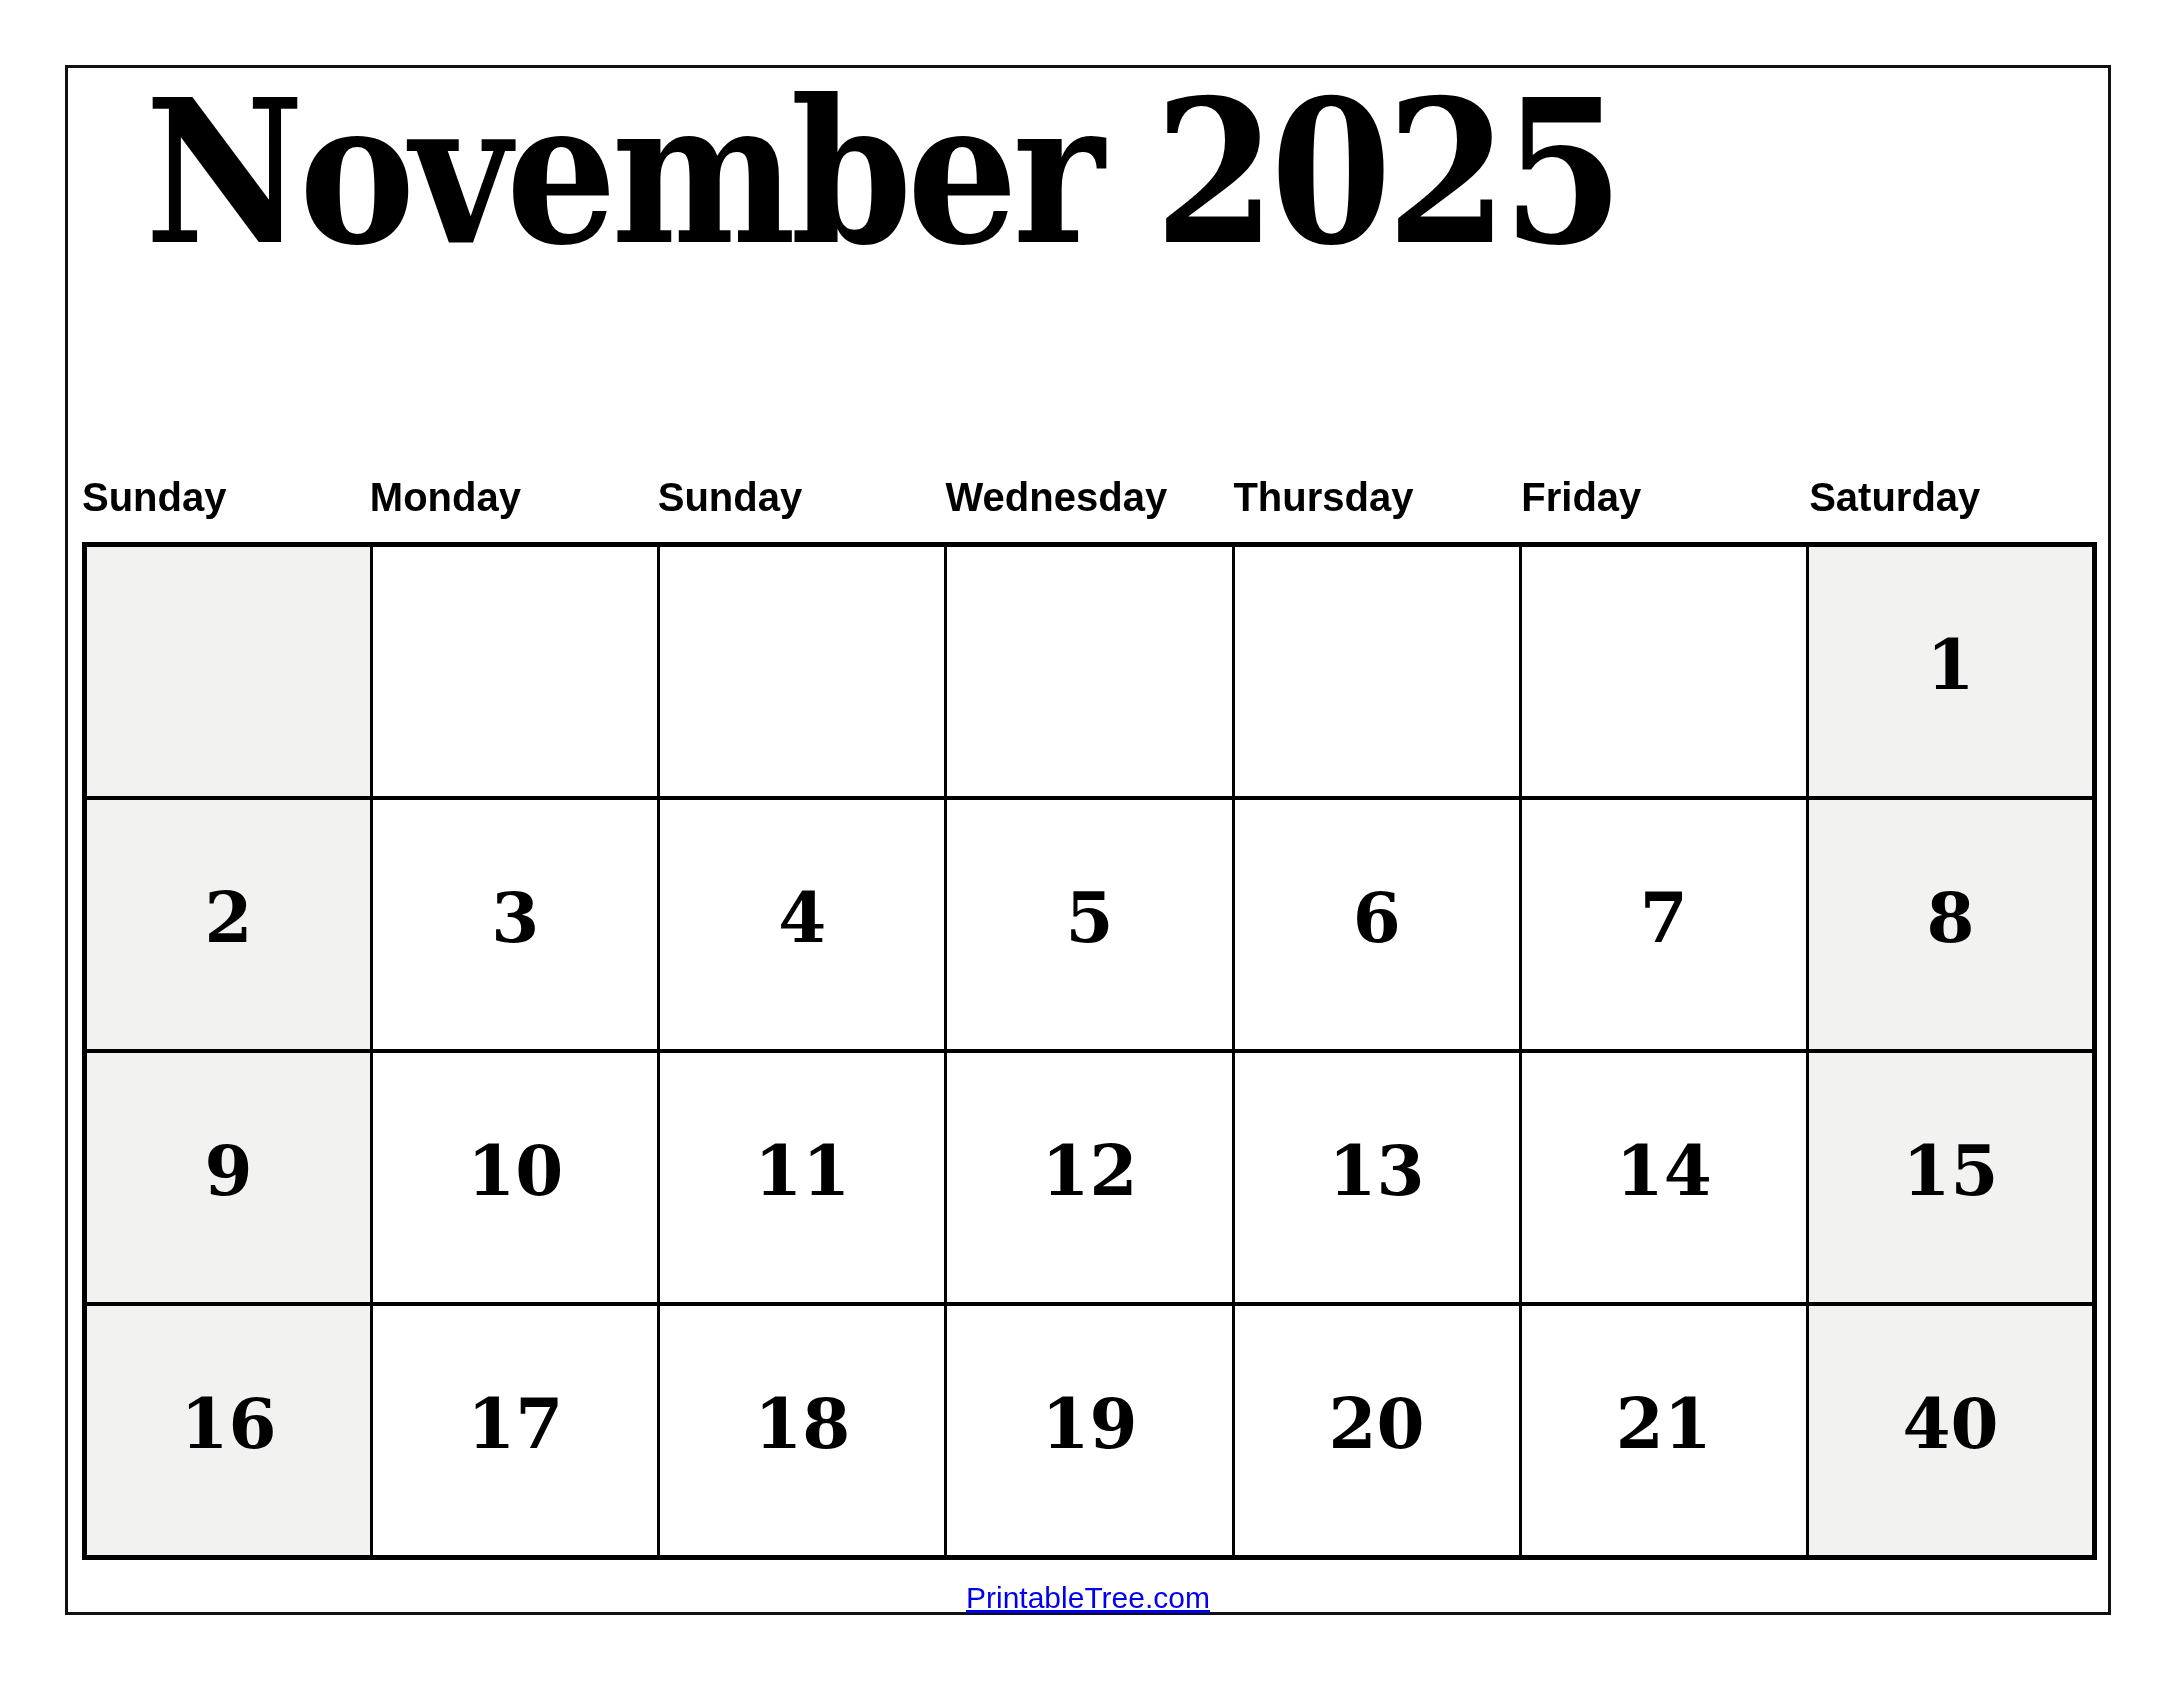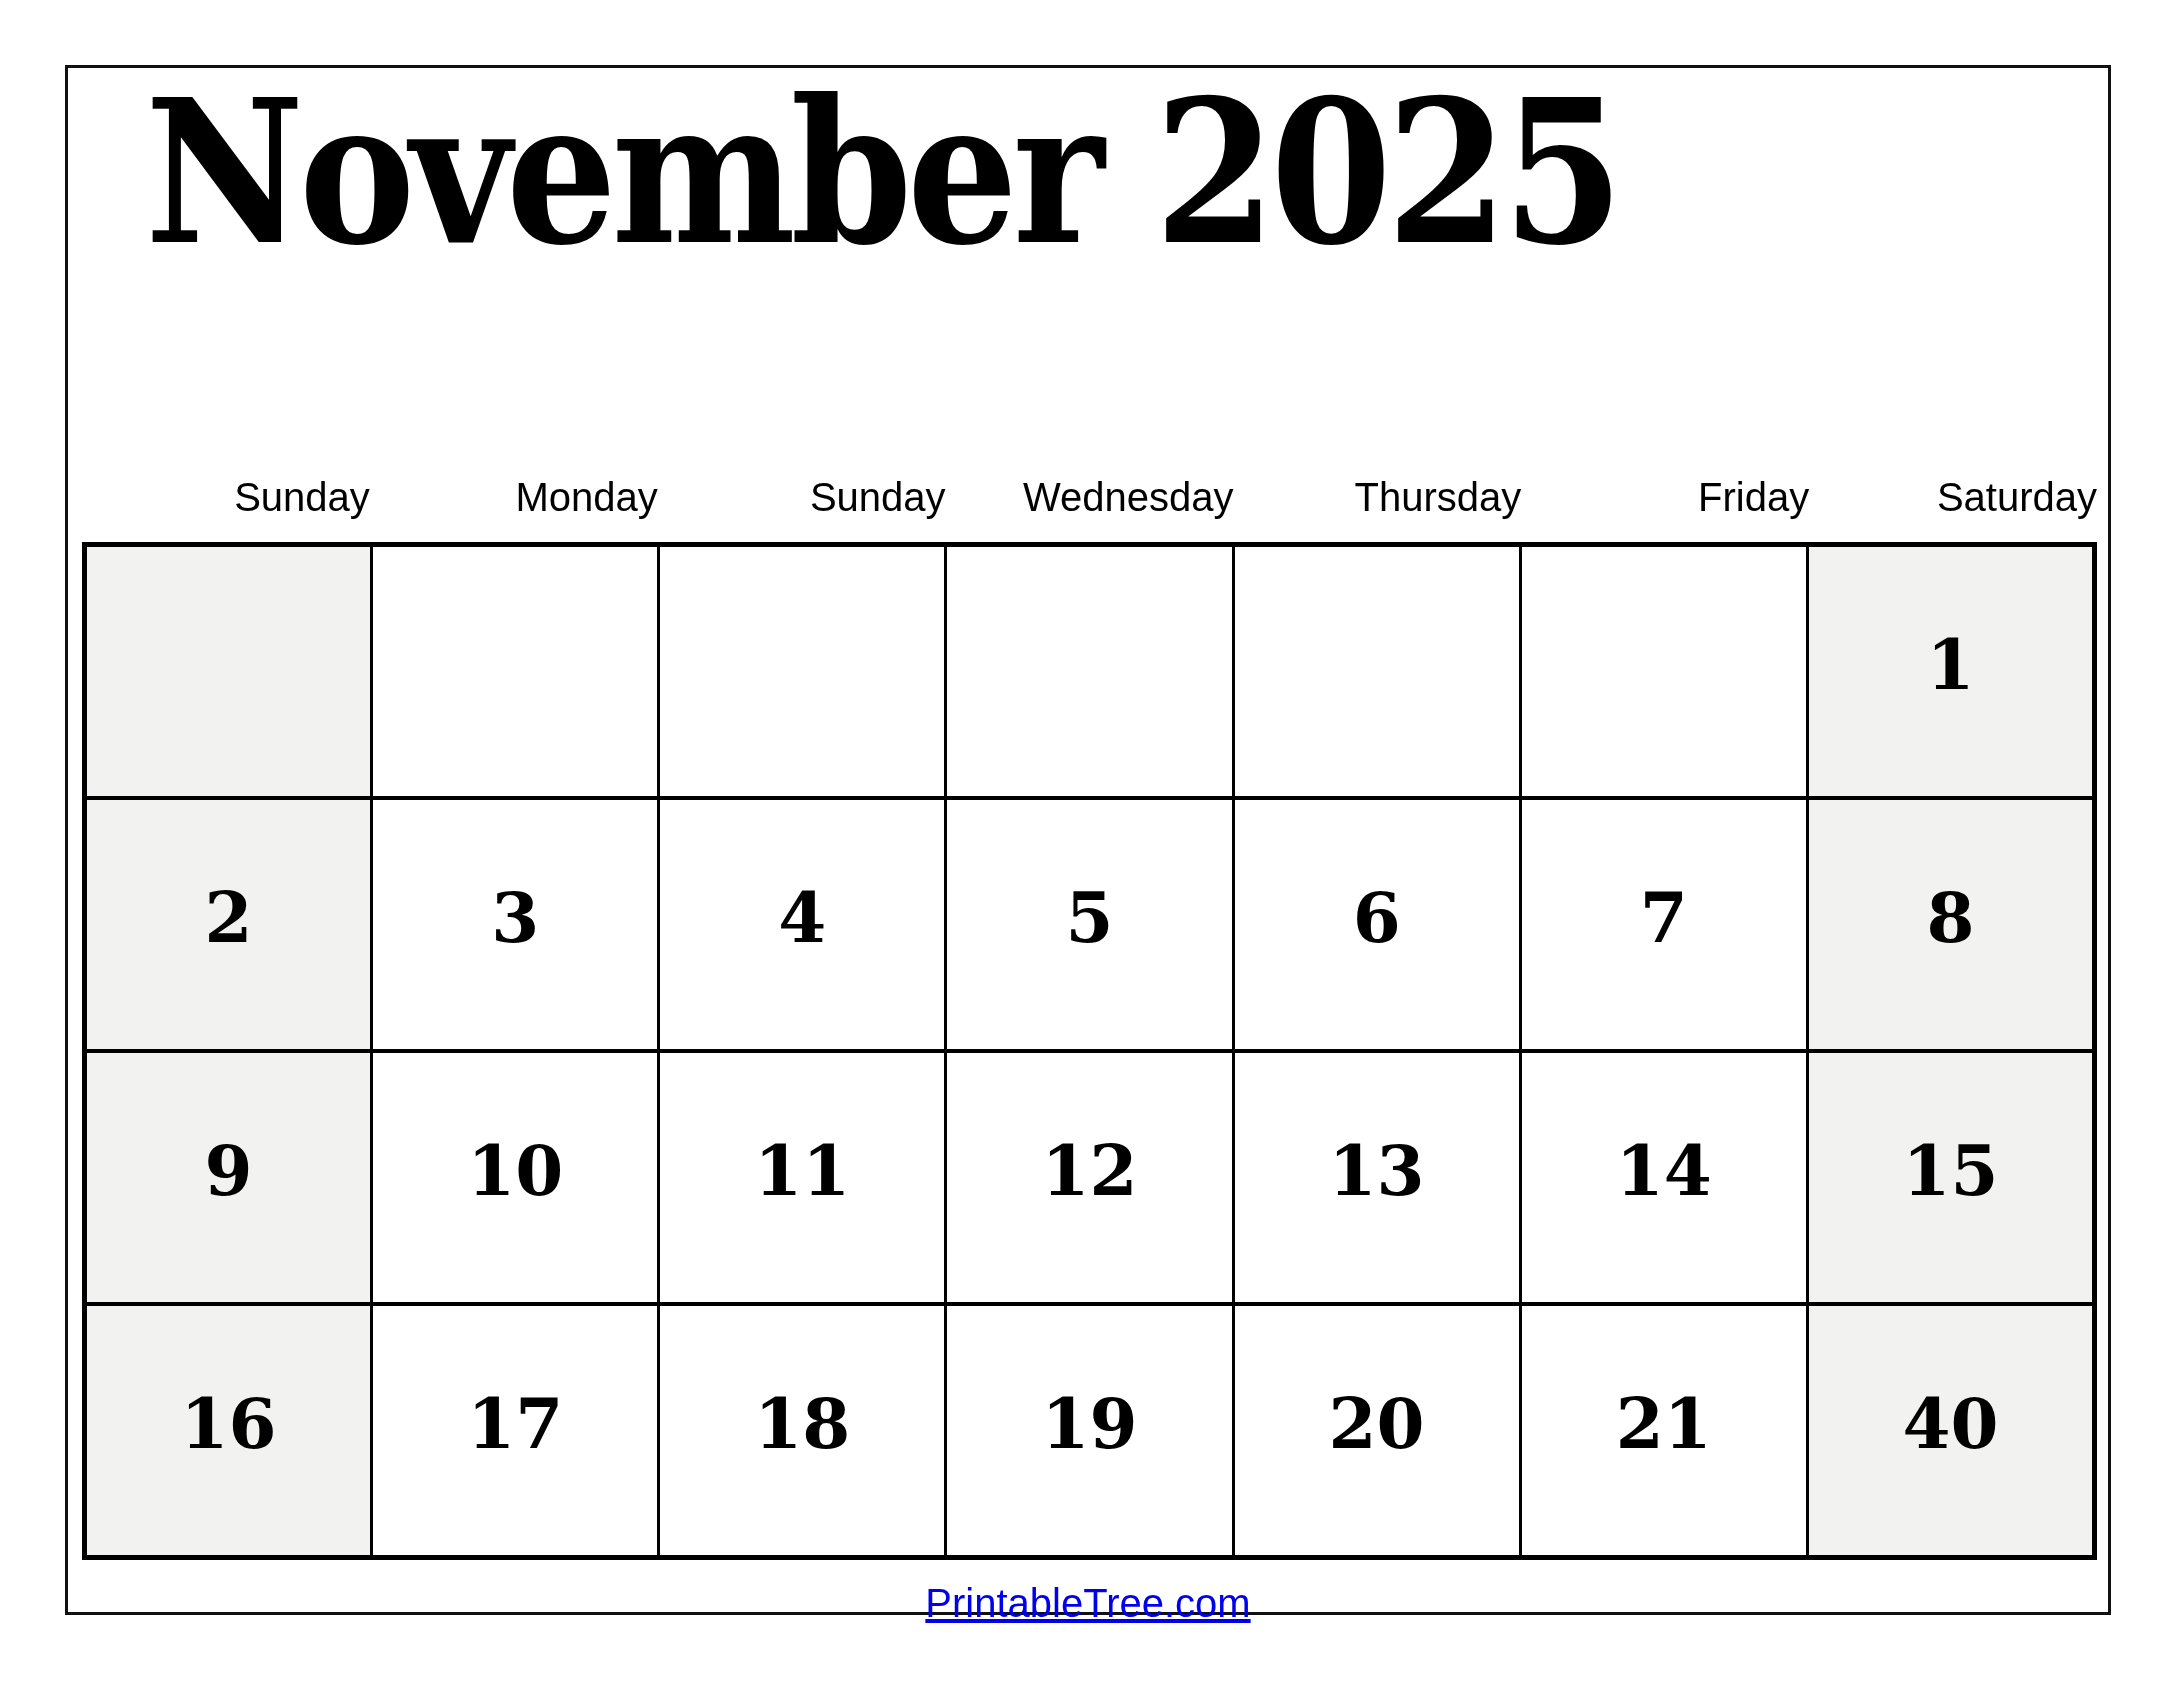--- a/index.html
+++ b/index.html
@@ -35,23 +35,23 @@
     white-space: nowrap;
   }
   .weekdays {
     position: absolute;
     left: 14px; top: 394px;
     width: 2015px; height: 71px;
     display: flex;
   }
   .weekdays .wd {
     flex: 1 1 0;
-    text-align: right;
+    text-align: left;
     align-self: center;
-    font-weight: normal;
+    font-weight: bold;
     font-size: 40px;
     color: #000000;
     letter-spacing: 0px;
   }
   table.grid {
     position: absolute;
     left: 14px; top: 474px;
     width: 2015px; height: 1018px;
     border-collapse: collapse;
     table-layout: fixed;
@@ -71,21 +71,21 @@
     padding-bottom: 14px;
   }
   table.grid td.shaded { background: #f2f2f0; }
   .footer {
     position: absolute;
     left: 0; top: 1513px;
     width: 100%;
     text-align: center;
   }
   .footer a {
-    font-size: 40px;
+    font-size: 30px;
     color: #0000ee;
     text-decoration: underline;
     font-family: "Liberation Sans", sans-serif;
   }
 </style>
 </head>
 <body>
 
 <div class="page">
   <div class="frame">

